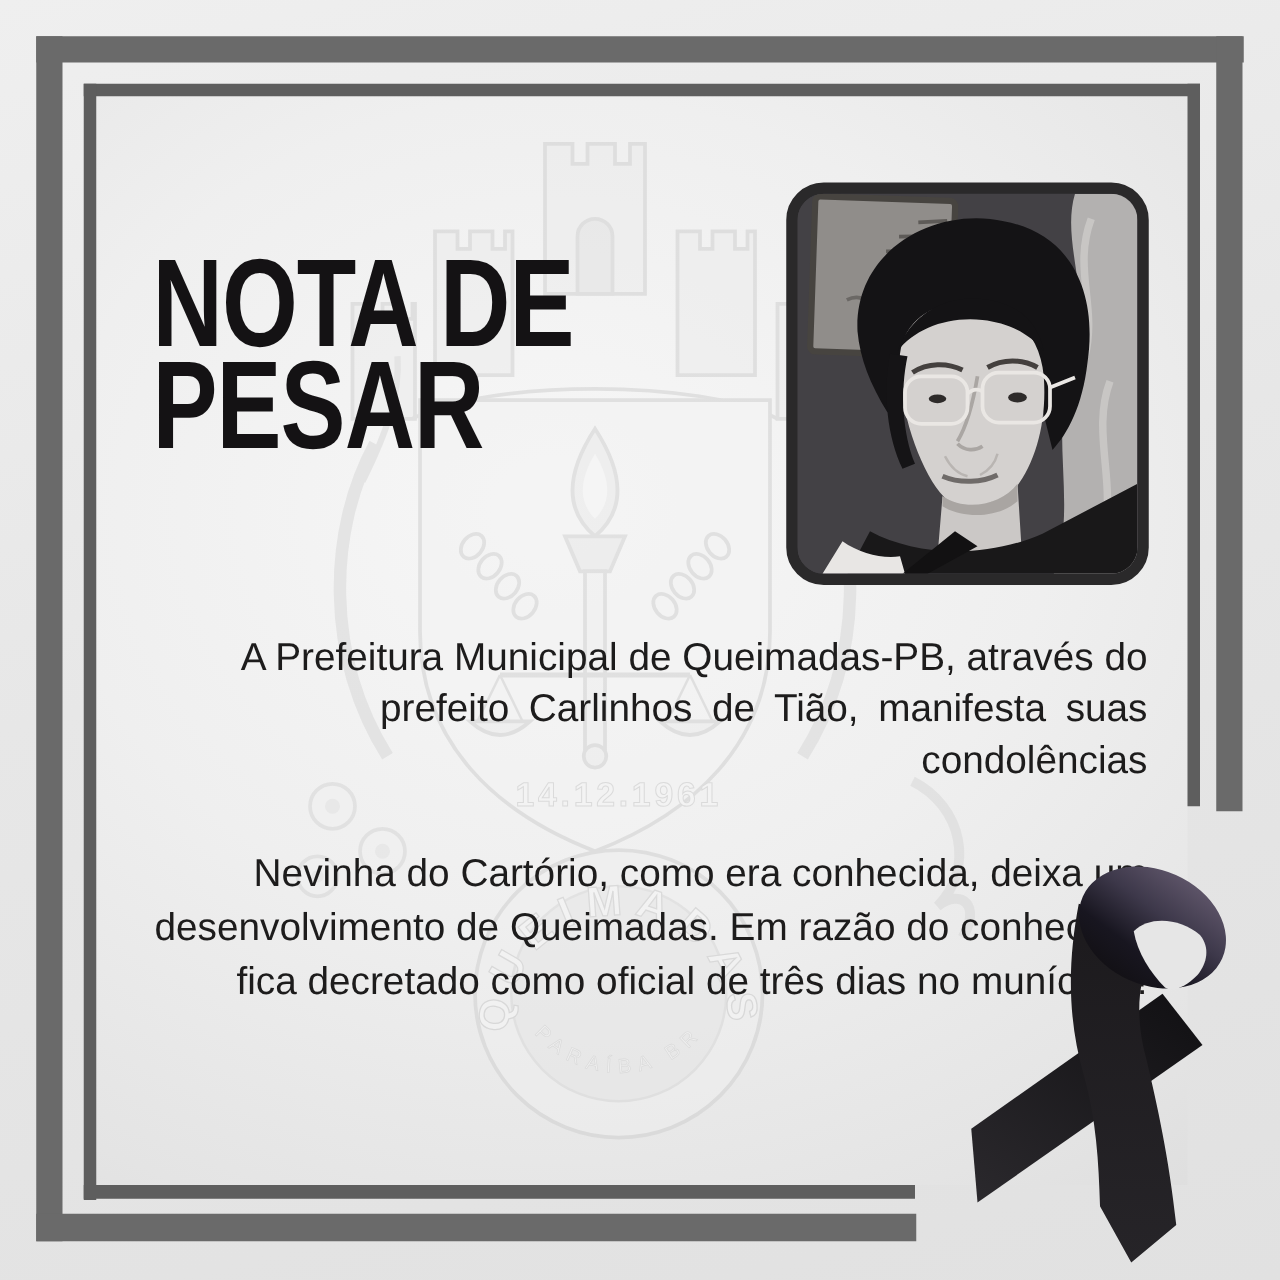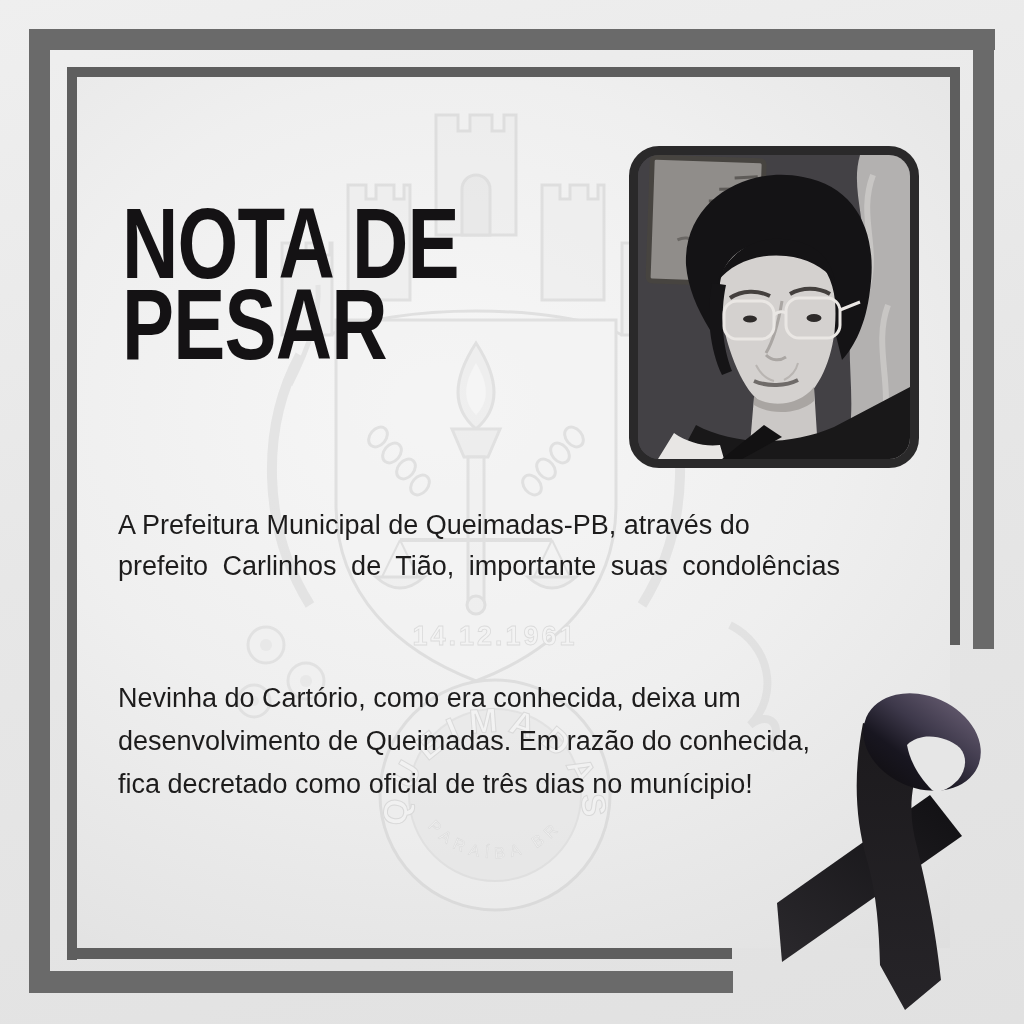--- a/index.html
+++ b/index.html
@@ -33,21 +33,21 @@
     font-size:100px;line-height:81px;font-weight:bold;color:#141214;
     letter-spacing:-1px;transform:scaleX(0.78);transform-origin:top left;white-space:nowrap;
   }
   .title span{display:block;}
   
   .photo{
     position:absolute;left:629px;top:146px;width:272px;height:304px;z-index:2;
     border:9px solid #2a292a;border-radius:30px;overflow:hidden;background:#434145;
   }
   
-  .para{position:absolute;left:118px;width:800px;z-index:2;color:#1d1c1c;font-size:27px;}
+  .para{position:absolute;left:118px;width:800px;z-index:2;color:#1d1c1c;font-size:31px;text-align:right;}
   .p1{top:505px;line-height:41px;}
   .p2{top:677px;line-height:43px;}
   .para .b{font-weight:bold;word-spacing:2px;}
   .p1 .l2{word-spacing:7px;}
   .p1 .l3 span:not(.b){word-spacing:9px;}
   
   .ribbon{position:absolute;left:770px;top:690px;width:220px;height:330px;z-index:5;}
 </style>
 </head>
 <body>
@@ -170,21 +170,21 @@
       <path d="M116,242 L112,290 L180,296 L176,232 C162,250 134,254 116,242 Z" fill="#cbc8c6"></path>
       <path d="M116,242 C134,254 162,250 176,232 L176,246 C160,260 132,260 116,250 Z" fill="#a9a5a2"></path>
       <path d="M40,304 L58,270 C95,290 150,292 196,272 L272,232 L272,304 Z" fill="#191819"></path>
       <path d="M20,304 L36,278 C50,288 68,292 82,290 L86,304 Z" fill="#e8e6e4"></path>
       <path d="M84,304 L126,270 L144,282 L104,304 Z" fill="#121112"></path>
     </svg>
   </div>
 
   <div class="para p1">
     <div class="line l1"><span>A Prefeitura Municipal de Queimadas-PB, através do</span></div>
-    <div class="line l2"><span>prefeito Carlinhos de Tião, importante suas condolências</span></div>
+    <div class="line l2"><span>prefeito Carlinhos de Tião, manifesta suas condolências</span></div>
   </div>
 
   <div class="para p2">
     <div class="line"><span>Nevinha do Cartório, como era conhecida, deixa um</span></div>
     <div class="line"><span>desenvolvimento de Queimadas. Em razão do conhecida,</span></div>
     <div class="line"><span>fica decretado como oficial de três dias no munícipio!</span></div>
   </div>
 
   <div class="fr fo fo-top"></div>
   <div class="fr fo fo-left"></div>

